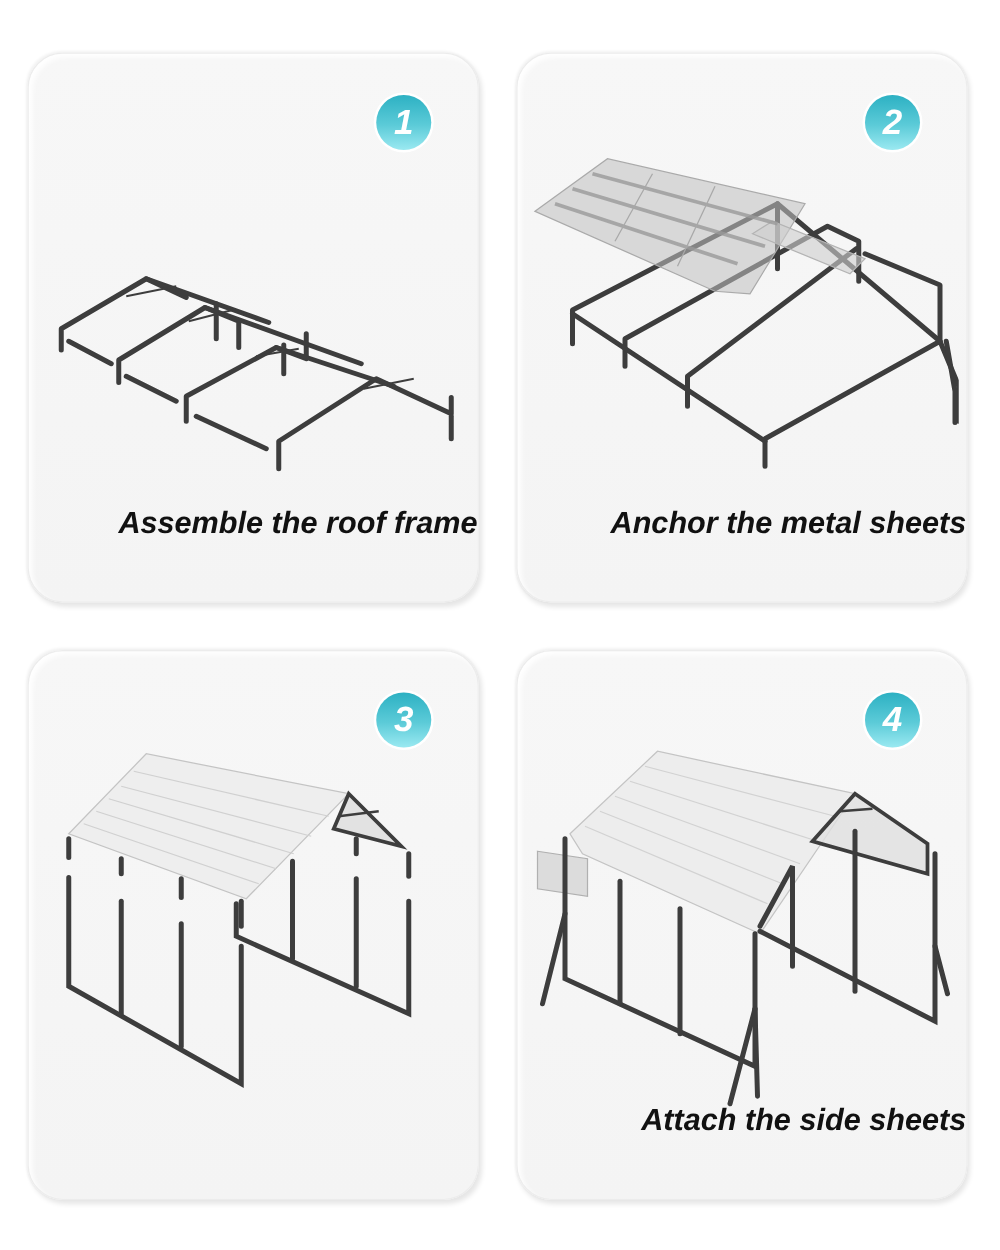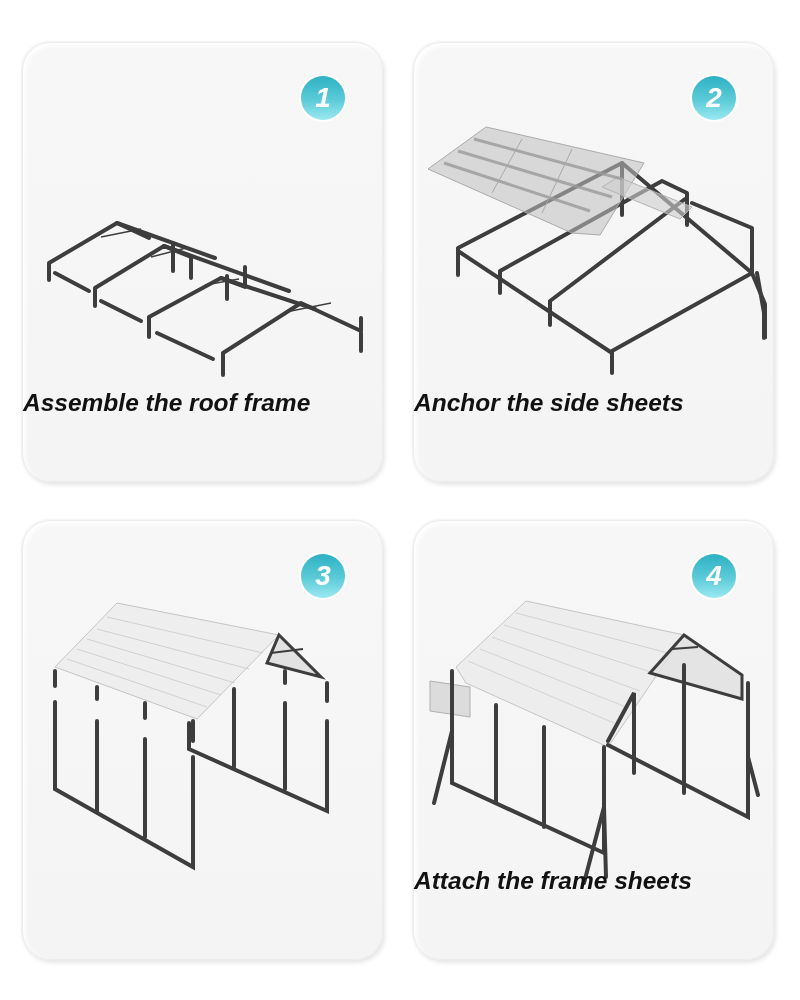--- a/index.html
+++ b/index.html
@@ -26,22 +26,22 @@
       background: linear-gradient(180deg, #2db1c3 0%, #5ccbd8 55%, #9ae9f1 100%);
       box-shadow: 0 0 0 2px #ffffff;
       display: flex; align-items: center; justify-content: center;
       color: #ffffff; font-weight: bold; font-style: italic;
       font-size: 28px; line-height: 1;
     }
     .illus {
       position: absolute; left: 8px; top: 70px; width: 345px; height: 300px;
     }
     .caption {
-      position: absolute; left: 0; right: 0; bottom: 64px;
-      text-align: left; font-size: 24.5px; font-weight: bold; font-style: italic;
+      position: absolute; left: 0; right: 0; bottom: 48px;
+      text-align: right; font-size: 24.5px; font-weight: bold; font-style: italic;
       color: #111111; letter-spacing: 0px; white-space: nowrap;
     }
     svg { display: block; }
   </style>
 </head>
 <body>
 
 <div class="card c1">
   <div class="badge">1</div>
   <div class="illus">
@@ -100,21 +100,21 @@
           <path d="M36 38 L190 84"></path>
           <path d="M22 50 L168 98"></path>
         </g>
         <g stroke="#a8a8a8" stroke-width="1" fill="none">
           <path d="M100 26 L70 80"></path>
           <path d="M150 36 L120 100"></path>
         </g>
       </g>
     </svg>
   </div>
-  <div class="caption">Anchor the side sheets</div>
+  <div class="caption">Anchor the metal sheets</div>
 </div>
 
 <div class="card c3">
   <div class="badge">3</div>
   <div class="illus">
     <svg width="345" height="300" viewBox="0 0 345 300">
 
       <polygon points="24,76 86,12 248,44 166,128" fill="#eeeeee" stroke="#c4c4c4" stroke-width="1"></polygon>
       <g stroke="#d0d0d0" stroke-width="1" fill="none">
         <path d="M36 68 L176 116"></path>
@@ -171,14 +171,14 @@
         <path d="M186 150 L212 102 L212 182"></path>
         <path d="M186 154 L326 226 L326 92"></path>
         <path d="M262 74 L262 202"></path>
         <path d="M30 140 L12 212"></path>
         <path d="M182 216 L162 292"></path>
         <path d="M182 216 L184 286"></path>
         <path d="M326 166 L336 204"></path>
       </g>
     </svg>
   </div>
-  <div class="caption">Attach the frame sheets</div>
+  <div class="caption">Attach the side sheets</div>
 </div>
 
 </body></html>

